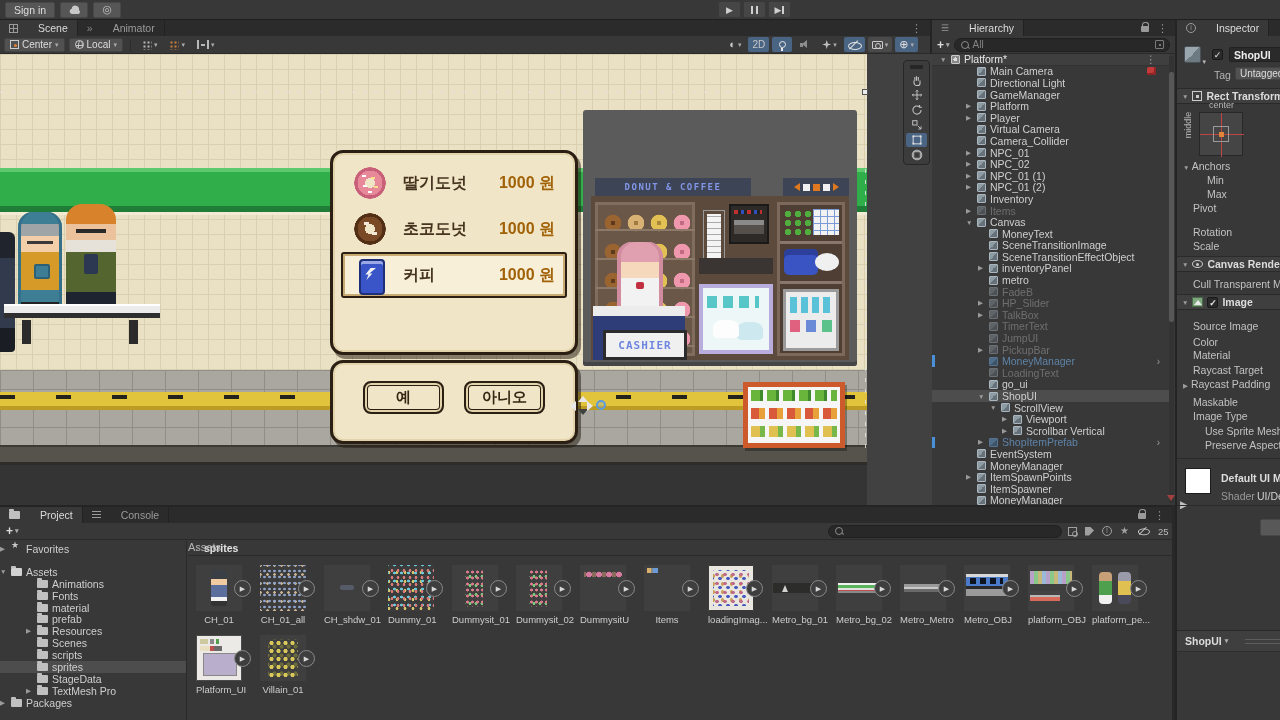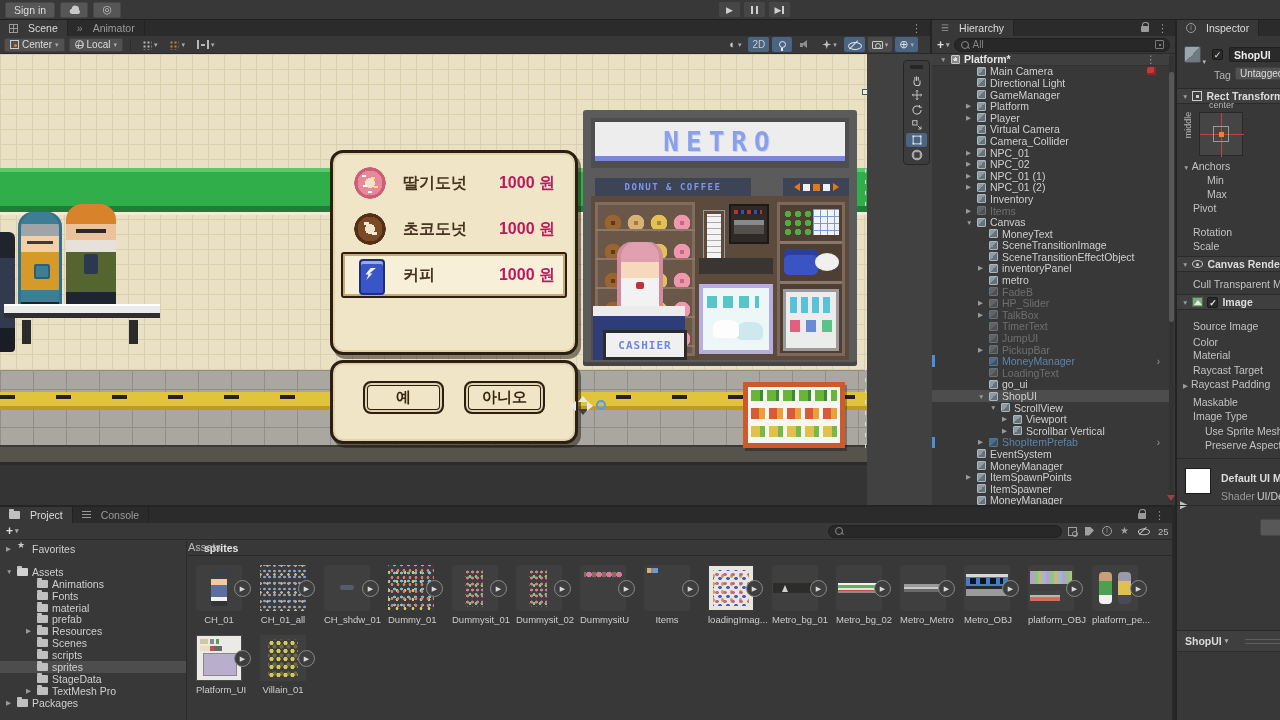--- a/index.html
+++ b/index.html
@@ -11,21 +11,21 @@
 .topbar{position:absolute;left:0;top:0;width:1280px;height:20px;background:#383838;border-bottom:1px solid #1f1f1f;display:flex;align-items:center}
 .tb-btn{height:16px;margin-left:5px;background:#565656;border:1px solid #474747;border-radius:2px;color:#ddd;font-size:10.5px;display:flex;align-items:center;justify-content:center;padding:0 8px;cursor:default}
 .tb-btn.icon{width:28px;padding:0}
 .playctrl{position:absolute;left:718px;top:1px;display:flex;gap:2px}
 .playctrl>div{width:23px;height:17px;background:#464646;border:1px solid #393939;border-radius:2px;display:flex;align-items:center;justify-content:center;color:#cfcfcf;font-size:9px}
 .pausebars{width:7px;height:8px;border-left:2.5px solid #cfcfcf;border-right:2.5px solid #cfcfcf}
 .stepbar{width:2px;height:8px;background:#cfcfcf;margin-left:1px}
 
 
 .tabstrip{position:absolute;left:0;top:0;right:0;height:16px;background:#2b2b2b;display:flex;align-items:stretch}
-.tab{display:flex;align-items:center;gap:10px;padding:0 9px;font-size:10.5px;color:#9b9b9b;background:#2b2b2b;border-right:1px solid #222}
+.tab{display:flex;align-items:center;gap:20px;padding:0 9px;font-size:10.5px;color:#9b9b9b;background:#2b2b2b;border-right:1px solid #222}
 .tab.active{background:#383838;color:#dcdcdc}
 .kebab{color:#9a9a9a;font-size:11px;line-height:16px}
 .lockicn{width:8px;height:6px;background:#9a9a9a;border-radius:1px;position:relative;margin-top:2px}
 .lockicn::before{content:"";position:absolute;left:1px;top:-4px;width:5px;height:4px;border:1px solid #9a9a9a;border-bottom:none;border-radius:3px 3px 0 0}
 .grid-icn{width:9px;height:9px;background:linear-gradient(#9b9b9b 1px,transparent 1px),linear-gradient(90deg,#9b9b9b 1px,transparent 1px);background-size:4px 4px;border-right:1px solid #9b9b9b;border-bottom:1px solid #9b9b9b}
 .lines-icn{width:9px;height:8px;background:repeating-linear-gradient(#9b9b9b 0 1px,transparent 1px 3px)}
 .folder-icn{width:11px;height:8px;background:#c0c0c0;border-radius:1px;position:relative;flex:none}
 .folder-icn::before{content:"";position:absolute;top:-2px;left:0;width:5px;height:2px;background:#c0c0c0;border-radius:1px 1px 0 0}
 .circle-i{width:10px;height:10px;border:1px solid #9b9b9b;border-radius:50%;font-size:7px;line-height:8px;text-align:center;color:#9b9b9b}
 .mag{width:10px;height:10px;position:relative;flex:none}
@@ -144,21 +144,21 @@
 .mi-icon{width:34px;height:34px;position:relative;flex:none}
 .mi-icon[data-kind="donut-strawberry"]::before{content:"";position:absolute;inset:1px;border-radius:50%;background:radial-gradient(circle,#f0e5c6 0 5px,#e8899a 5px 12.5px,#c8607a 12.5px 15.5px,transparent 16px)}
 .mi-icon[data-kind="donut-strawberry"]::after{content:"";position:absolute;left:9px;top:9px;width:4px;height:2px;background:#fff;box-shadow:9px 2px 0 #ffe08a,1px 10px 0 #fff,12px 11px 0 #ffe08a,6px 16px 0 #fff}
 .mi-icon[data-kind="donut-choco"]::before{content:"";position:absolute;inset:1px;border-radius:50%;background:radial-gradient(circle,#f0e5c6 0 5px,#7a4a26 5px 12.5px,#522f14 12.5px 15.5px,transparent 16px)}
 .mi-icon[data-kind="donut-choco"]::after{content:"";position:absolute;left:11px;top:10px;width:5px;height:3px;background:#f2e8d8;box-shadow:8px 10px 0 #f2e8d8}
 .mi-icon[data-kind="coffee"]::before{content:"";position:absolute;left:6px;top:1px;width:22px;height:32px;background:#3a55c8;border:2px solid #1e2f7a;border-radius:4px;box-shadow:inset 0 3px 0 #9aa8e8}
 .mi-icon[data-kind="coffee"]::after{content:"";position:absolute;left:11px;top:10px;width:12px;height:12px;background:#f2f2f2;clip-path:polygon(55% 0,100% 0,45% 45%,70% 45%,20% 100%,38% 55%,12% 55%)}
 .mi-icon[data-kind="chips"]::before{content:"";position:absolute;left:3px;top:2px;width:28px;height:30px;border:2px solid #a87818;border-radius:3px;background:repeating-linear-gradient(45deg,rgba(200,130,20,.4) 0 4px,transparent 4px 8px),#eec558}
 .mi-icon[data-kind="chips"]::after{content:"";position:absolute;left:9px;top:11px;width:15px;height:11px;background:#e8ddba;border:1px solid #c08a30;border-radius:2px}
 .mname{font-size:16px;font-weight:bold;color:#45331f;margin-left:16px}
-.mprice{font-size:16px;font-weight:bold;color:#be185d;margin-left:auto}
+.mprice{font-size:16px;font-weight:bold;color:#a16207;margin-left:auto}
 .dialog-panel{left:330px;top:306px;width:248px;height:84px;padding-top:9px}
 .dtitle{text-align:center;font-size:15px;font-weight:bold;color:#352613}
 .dbtns{display:flex;justify-content:center;gap:20px;margin-top:9px}
 .dbtn{width:81px;height:33px;background:#f0e5c6;border:2px solid #2b1f13;border-radius:8px;box-shadow:inset 0 0 0 2px #e2d3ab, inset 0 0 0 3px #2b1f13;display:flex;align-items:center;justify-content:center;font-size:15px;font-weight:bold;color:#352613}
 
 
 .dash-h{position:absolute;left:0;top:38px;width:867px;height:1px;background:repeating-linear-gradient(90deg,#e3e3e3 0 4px,transparent 4px 11px);opacity:.85}
 .dash-v{position:absolute;left:865px;top:38px;width:1px;height:356px;background:repeating-linear-gradient(#e3e3e3 0 4px,transparent 4px 11px);opacity:.85}
 .handle{position:absolute;left:862px;top:35px;width:6px;height:6px;background:#ececec;border:1px solid #555}
 .pivot-gizmo{position:absolute;left:570px;top:342px;width:36px;height:20px}
@@ -189,21 +189,21 @@
 .hrow[data-indent="1"]{padding-left:34px}
 .hrow[data-indent="2"]{padding-left:46px}
 .hrow[data-indent="3"]{padding-left:58px}
 .hrow[data-indent="4"]{padding-left:70px}
 .hrow .arw{width:11px;font-size:6.5px;color:#9a9a9a;flex:none}
 .hrow .cube{width:9px;height:9px;border:1px solid #a9b6bf;background:linear-gradient(135deg,#8d9ba3 0 50%,#677179 50%);border-radius:1px;margin-right:4px;flex:none}
 .hrow .lbl{white-space:nowrap}
 .hrow .chev{margin-left:auto;padding-right:10px;color:#9a9a9a;font-size:10px}
 .hrow .badge{display:none}
 .hrow[data-badge="red"] .badge{display:block;margin-left:auto;margin-right:14px;width:9px;height:8px;background:#c23a3a;border-radius:2px 2px 2px 0;box-shadow:inset -2px -2px 0 #8f2525}
-.hrow[data-state="scene"]{background:#3f3f3f;border-bottom:1px solid #323232;font-weight:bold;color:#e6e6e6}
+.hrow[data-state="scene"]{background:#3f3f3f;border-bottom:1px solid #323232;font-weight:normal;color:#e6e6e6}
 .hrow[data-state="scene"] .cube{border-color:#c8c8c8;background:radial-gradient(circle,#ddd 0 2px,#8a8a8a 2px)}
 .hrow[data-state="scene"]::after{content:"⋮";position:absolute;right:14px;color:#9a9a9a;font-weight:normal}
 .hrow[data-state="dim"] .lbl{color:#6f6f6f}
 .hrow[data-state="dim"] .cube{opacity:.45}
 .hrow[data-state="pdim"] .lbl{color:#5e83a8}
 .hrow[data-state="pdim"] .cube{border-color:#5e83a8;background:linear-gradient(135deg,#55799c 0 50%,#3e5a75 50%);opacity:.8}
 .hrow[data-sel="true"]{background:#4d4d4d}
 .hrow[data-bar="true"]::before{content:"";position:absolute;left:0;top:0;width:2.5px;height:100%;background:#4a90d9}
 .hscroll{position:absolute;right:1px;top:36px;width:5px;height:447px;background:#333}
 .hscroll .thumb{position:absolute;left:0;top:16px;width:5px;height:250px;background:#575757;border-radius:2px}
@@ -242,21 +242,21 @@
 .proj-toolbar .searchbox{position:absolute;left:828px;width:234px;height:13px}
 .pt-icons{position:absolute;left:1068px;display:flex;align-items:center;gap:8px;color:#a8a8a8}
 .pkg-icn{width:9px;height:9px;border:1.2px solid #a0a0a0;position:relative}
 .pkg-icn::before{content:"";position:absolute;right:-2px;bottom:-2px;width:4px;height:4px;border:1px solid #a0a0a0;border-radius:50%}
 .tag-icn{width:9px;height:9px;background:#a0a0a0;clip-path:polygon(0 0,55% 0,100% 45%,45% 100%,0 100%)}
 .alert-icn{width:10px;height:10px;border:1.2px solid #a0a0a0;border-radius:50%;font-size:7px;line-height:8px;text-align:center;color:#a0a0a0}
 .star-icn{font-size:10px;color:#a0a0a0;line-height:10px}
 .cnt{font-size:9.5px;color:#bbb}
 .ptree{position:absolute;left:0;top:34px;width:187px;height:181px;border-right:1px solid #2a2a2a;padding-top:2px;overflow:hidden}
 .trow{position:relative;height:11.9px;display:flex;align-items:center;font-size:10.5px;color:#cfcfcf}
-.trow[data-indent="0"]{padding-left:6px}
+.trow[data-indent="0"]{}
 .trow[data-indent="1"]{padding-left:26px}
 .trow[data-gap="true"]{margin-top:11px}
 .trow .arw{width:11px;font-size:6.5px;color:#9a9a9a;flex:none}
 .trow .ticn{margin-right:4px}
 .trow[data-icon="star"] .folder-icn{background:none;border:none}
 .trow[data-icon="star"] .folder-icn::before{content:"★";background:none;color:#c8c8c8;font-size:9px;top:-5px;width:auto;height:auto}
 .trow[data-icon="folder-open"] .folder-icn{background:#d2d2d2}
 .trow[data-sel="true"]{background:#4d4d4d}
 .crumbbar{position:absolute;left:188px;top:34px;right:0;height:15px;border-bottom:1px solid #2a2a2a;display:flex;align-items:center;gap:5px;padding-left:8px;font-size:10.5px}
 .crumbbar .root{color:#b5b5b5}
@@ -397,23 +397,20 @@
         <div class="pedge"></div>
         <div class="void"></div>
 
         <div class="npc-edge"></div>
         <div class="npc-woman"></div>
         <div class="npc-man"></div>
         <div class="bench"></div>
 
         <div class="shop">
           <div class="shop-frame"></div>
-          <div class="shop-sign">
-              <span class="signtxt">NETRO</span>
-            </div>
           <div class="banner">
               <span class="bantxt">DONUT &amp; COFFEE</span>
             </div>
           <div class="banner2">
             <span class="ar l"></span>
             <span class="bx"></span>
               <span class="bx or"></span>
               <span class="bx"></span>
             <span class="ar r"></span>
           </div>

